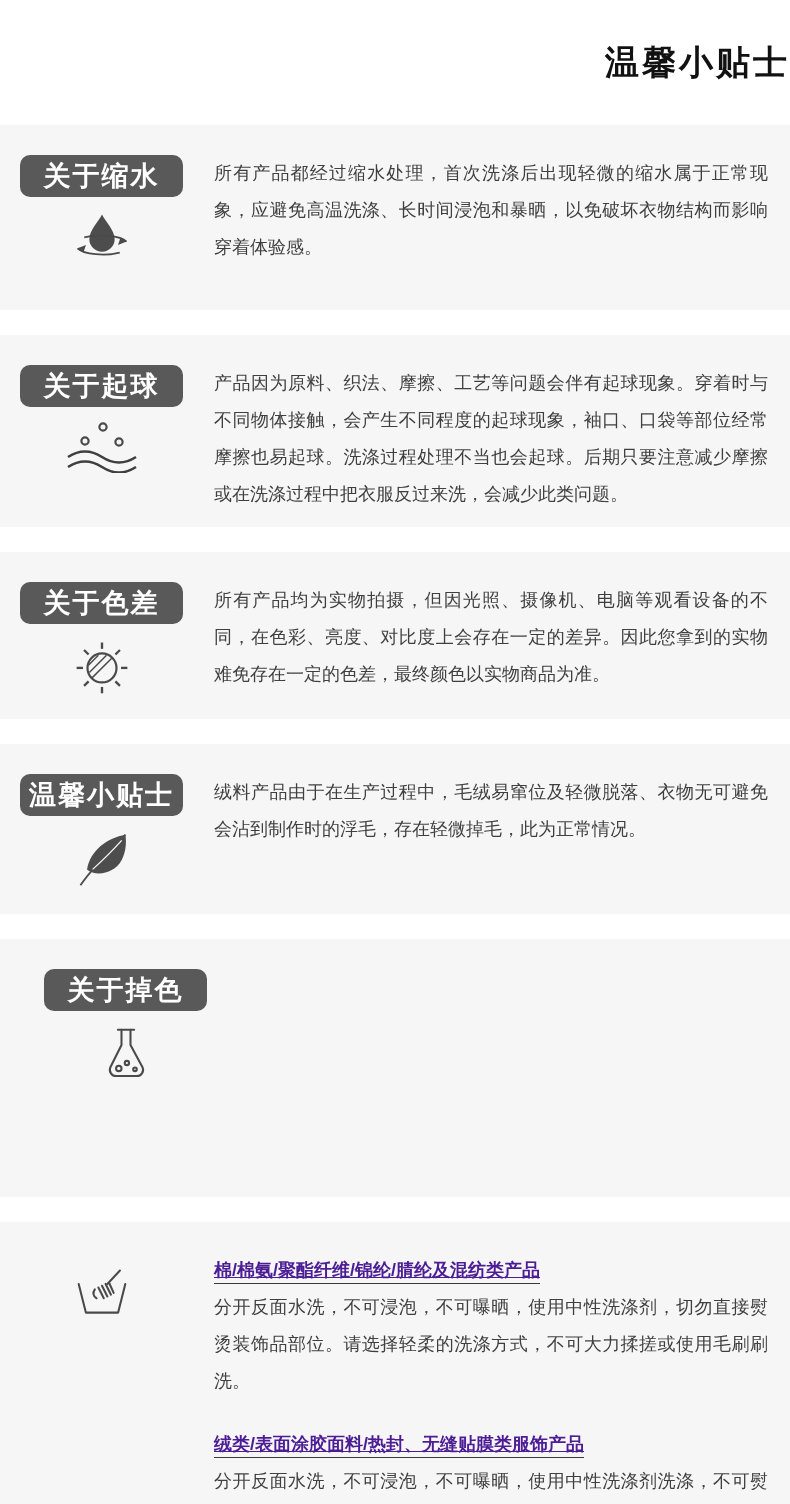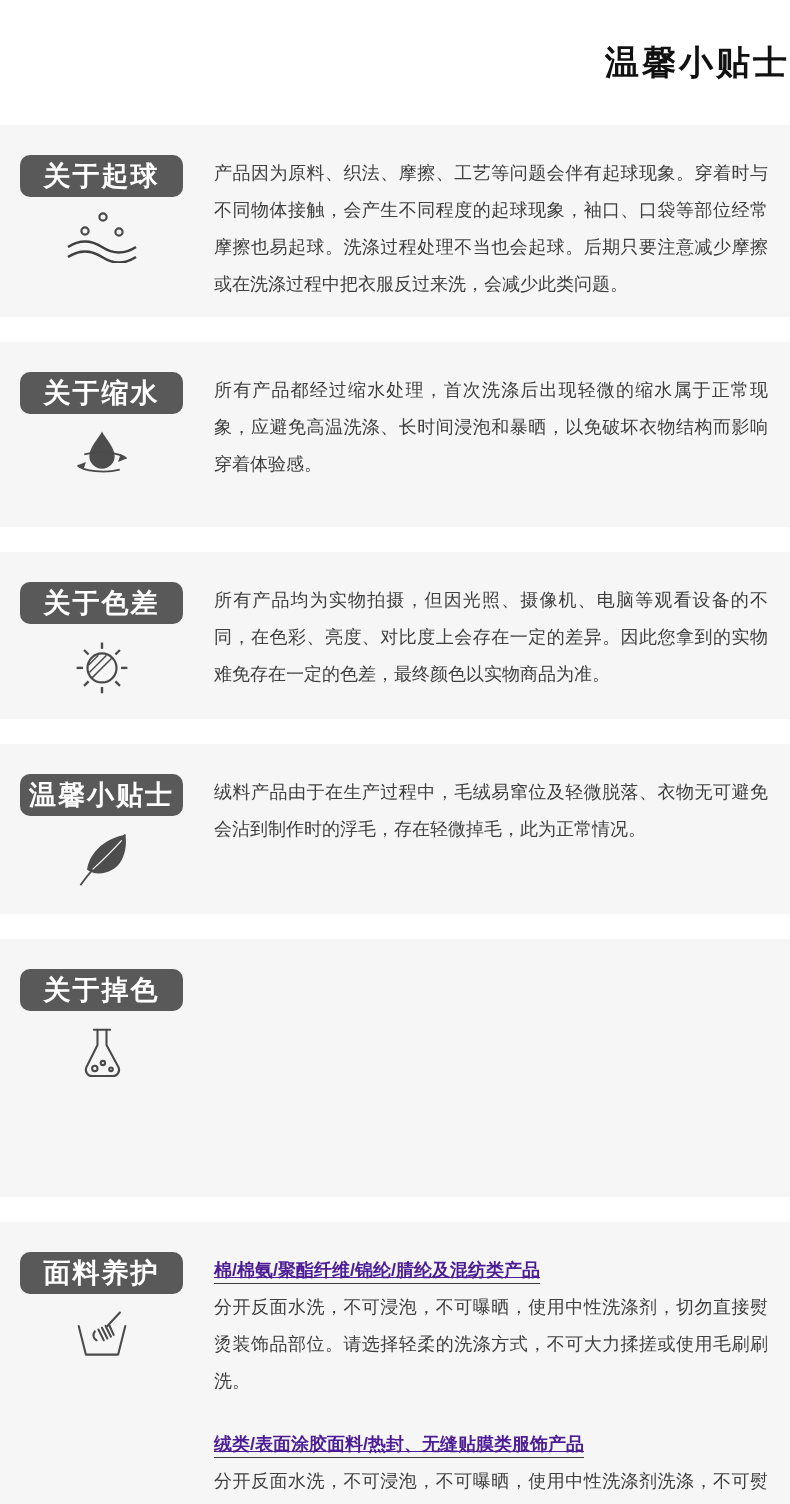--- a/index.html
+++ b/index.html
@@ -31,21 +31,21 @@
     display: flex;
     align-items: flex-start;
     box-sizing: border-box;
     padding: 30px 0 14px 0;
     margin-bottom: 25px;
   }
   .card-0 { min-height: 178px; }
   .card-1 { min-height: 185px; }
   .card-2 { min-height: 167px; justify-content: center; }
   .card-3 { min-height: 170px; }
-  .card-4 { min-height: 258px; }
+  .card-4 { min-height: 258px; padding-left: 24px; }
   .card-5 { min-height: 280px; margin-bottom: 0; }
   .left {
     width: 200px;
     flex: none;
   }
   .label-box {
     margin-left: 20px;
     width: 163px;
     height: 42px;
     background: #595959;
@@ -90,57 +90,57 @@
 </style>
 </head>
 <body>
 
 <div class="page">
 
   <div class="header">
     <div class="page-title">温馨小贴士</div>
   </div>
 
+  <section class="card card-1">
+    <div class="left">
+      <div class="label-box">
+        <span>关于缩水</span>
+      </div>
+      <div class="icon-wrap">
+        <svg width="76" height="51" viewBox="0 0 90 60">
+          <path d="M45 4 C41 12 30 23 30 33 a15 15 0 0 0 30 0 C60 23 49 12 45 4 Z" fill="#4d4d4d"></path>
+          <path d="M66 49 A32 11 0 0 1 16 44" fill="none" stroke="#4a4a4a" stroke-width="2.2"></path>
+          <path d="M16 44 l10 -4 -3 9 Z" fill="#4a4a4a"></path>
+          <path d="M24 31 A32 11 0 0 1 74 36" fill="none" stroke="#4a4a4a" stroke-width="2.2"></path>
+          <path d="M74 36 l-10 4 3 -9 Z" fill="#4a4a4a"></path>
+        </svg>
+      </div>
+    </div>
+    <div class="right">
+      <p>所有产品都经过缩水处理，首次洗涤后出现轻微的缩水属于正常现象，应避免高温洗涤、长时间浸泡和暴晒，以免破坏衣物结构而影响穿着体验感。</p>
+    </div>
+  </section>
+
   <section class="card card-0">
     <div class="left">
       <div class="label-box">
         <span>关于起球</span>
       </div>
       <div class="icon-wrap">
         <svg width="78" height="52" viewBox="0 0 78 52">
           <circle cx="40" cy="6" r="3.6" fill="none" stroke="#4a4a4a" stroke-width="2.2"></circle>
           <circle cx="22" cy="20" r="3.6" fill="none" stroke="#4a4a4a" stroke-width="2.2"></circle>
           <circle cx="56" cy="21" r="3.6" fill="none" stroke="#4a4a4a" stroke-width="2.2"></circle>
           <path d="M5 36 Q22 25 39 36 T73 36" fill="none" stroke="#3f3f3f" stroke-width="2.6"></path>
           <path d="M5 46 Q22 35 39 46 T73 46" fill="none" stroke="#3f3f3f" stroke-width="2.6"></path>
         </svg>
       </div>
     </div>
     <div class="right">
       <p>产品因为原料、织法、摩擦、工艺等问题会伴有起球现象。穿着时与不同物体接触，会产生不同程度的起球现象，袖口、口袋等部位经常摩擦也易起球。洗涤过程处理不当也会起球。后期只要注意减少摩擦或在洗涤过程中把衣服反过来洗，会减少此类问题。</p>
-    </div>
-  </section>
-
-  <section class="card card-1">
-    <div class="left">
-      <div class="label-box">
-        <span>关于缩水</span>
-      </div>
-      <div class="icon-wrap">
-        <svg width="76" height="51" viewBox="0 0 90 60">
-          <path d="M45 4 C41 12 30 23 30 33 a15 15 0 0 0 30 0 C60 23 49 12 45 4 Z" fill="#4d4d4d"></path>
-          <path d="M66 49 A32 11 0 0 1 16 44" fill="none" stroke="#4a4a4a" stroke-width="2.2"></path>
-          <path d="M16 44 l10 -4 -3 9 Z" fill="#4a4a4a"></path>
-          <path d="M24 31 A32 11 0 0 1 74 36" fill="none" stroke="#4a4a4a" stroke-width="2.2"></path>
-          <path d="M74 36 l-10 4 3 -9 Z" fill="#4a4a4a"></path>
-        </svg>
-      </div>
-    </div>
-    <div class="right">
-      <p>所有产品都经过缩水处理，首次洗涤后出现轻微的缩水属于正常现象，应避免高温洗涤、长时间浸泡和暴晒，以免破坏衣物结构而影响穿着体验感。</p>
     </div>
   </section>
 
   <section class="card card-2">
     <div class="left">
       <div class="label-box">
         <span>关于色差</span>
       </div>
       <div class="icon-wrap">
         <svg width="58" height="58" viewBox="0 0 64 64">
@@ -200,23 +200,20 @@
             <circle cx="31" cy="42" r="2.4"></circle>
             <circle cx="40" cy="49" r="2"></circle>
           </g>
         </svg>
       </div>
     </div>
   </section>
 
   <section class="card card-5">
     <div class="left">
-      <div class="label-box">
-        <span>面料养护</span>
-      </div>
       <div class="icon-wrap">
         <svg width="58" height="52" viewBox="0 0 64 58">
           <g fill="none" stroke="#4a4a4a" stroke-width="2.3" stroke-linecap="round" stroke-linejoin="round">
             <path d="M6 20 L14 52 H50 L58 20"></path>
             <path d="M52 5 L38 20"></path>
             <path d="M24 26 q-4 6 2 10"></path>
             <line x1="28" y1="24" x2="34" y2="36"></line>
             <line x1="32" y1="22" x2="38" y2="34"></line>
             <line x1="36" y1="20" x2="42" y2="32"></line>
             <line x1="40" y1="19" x2="45" y2="30"></line>

